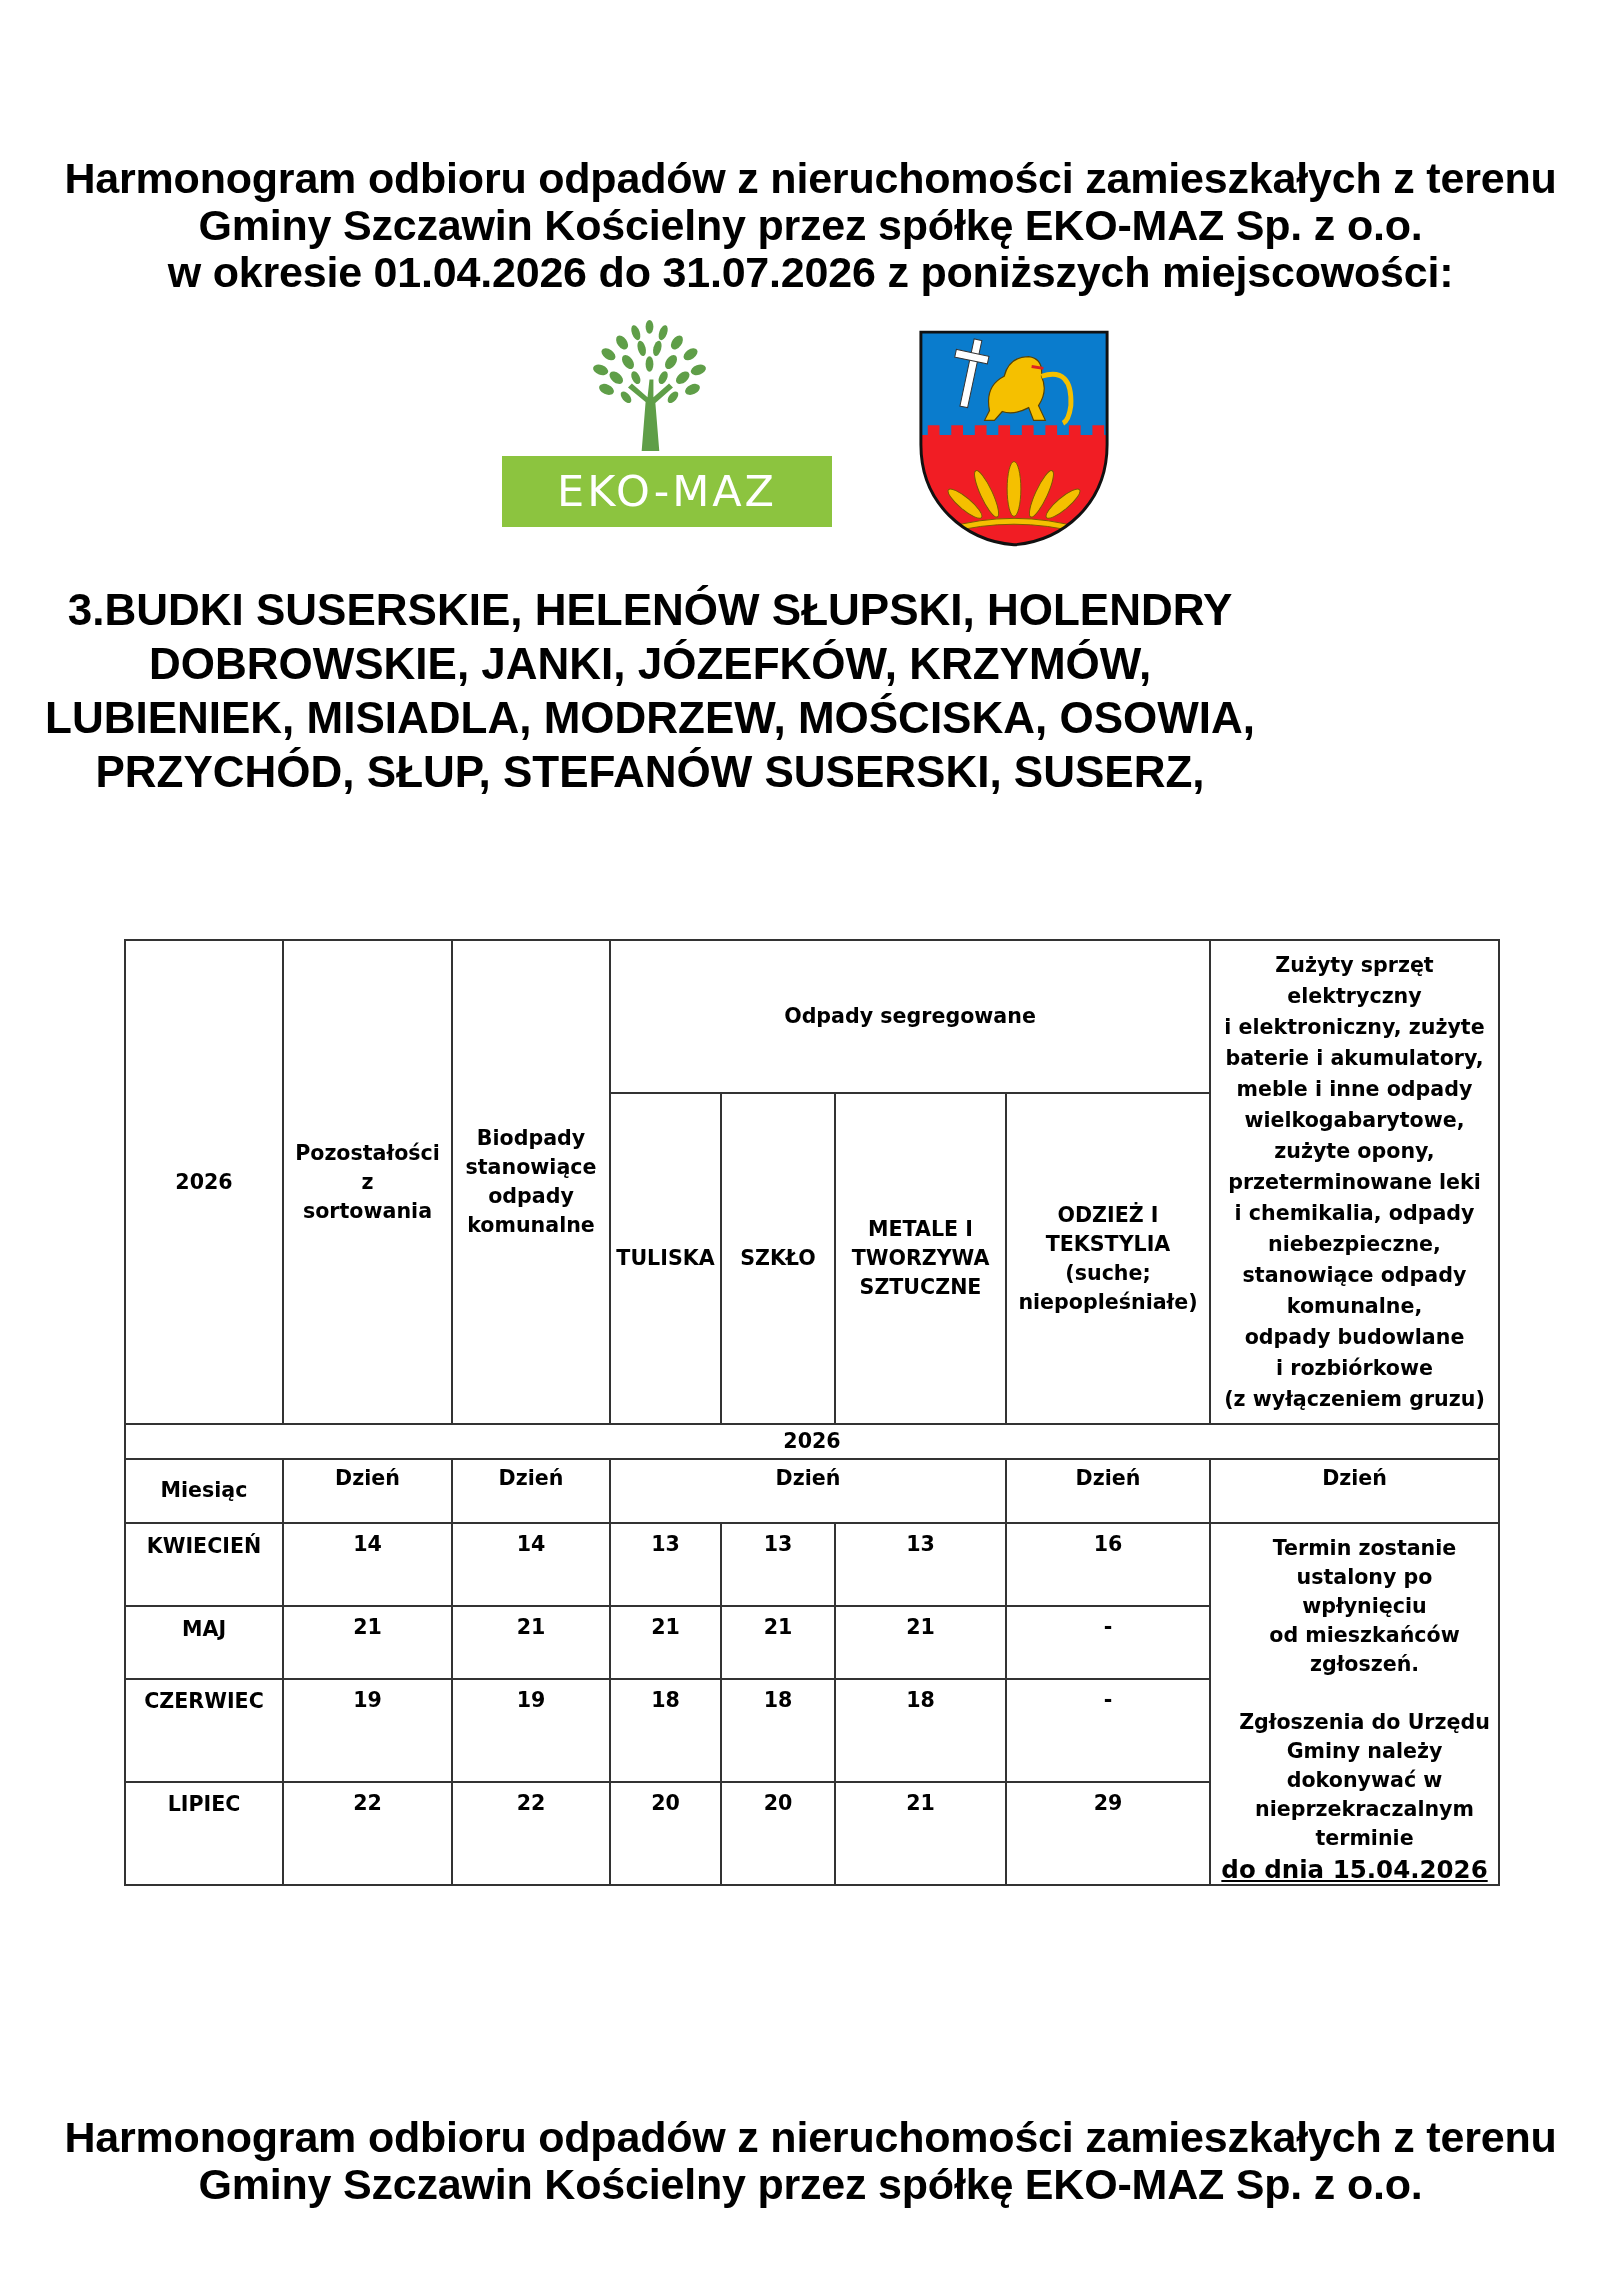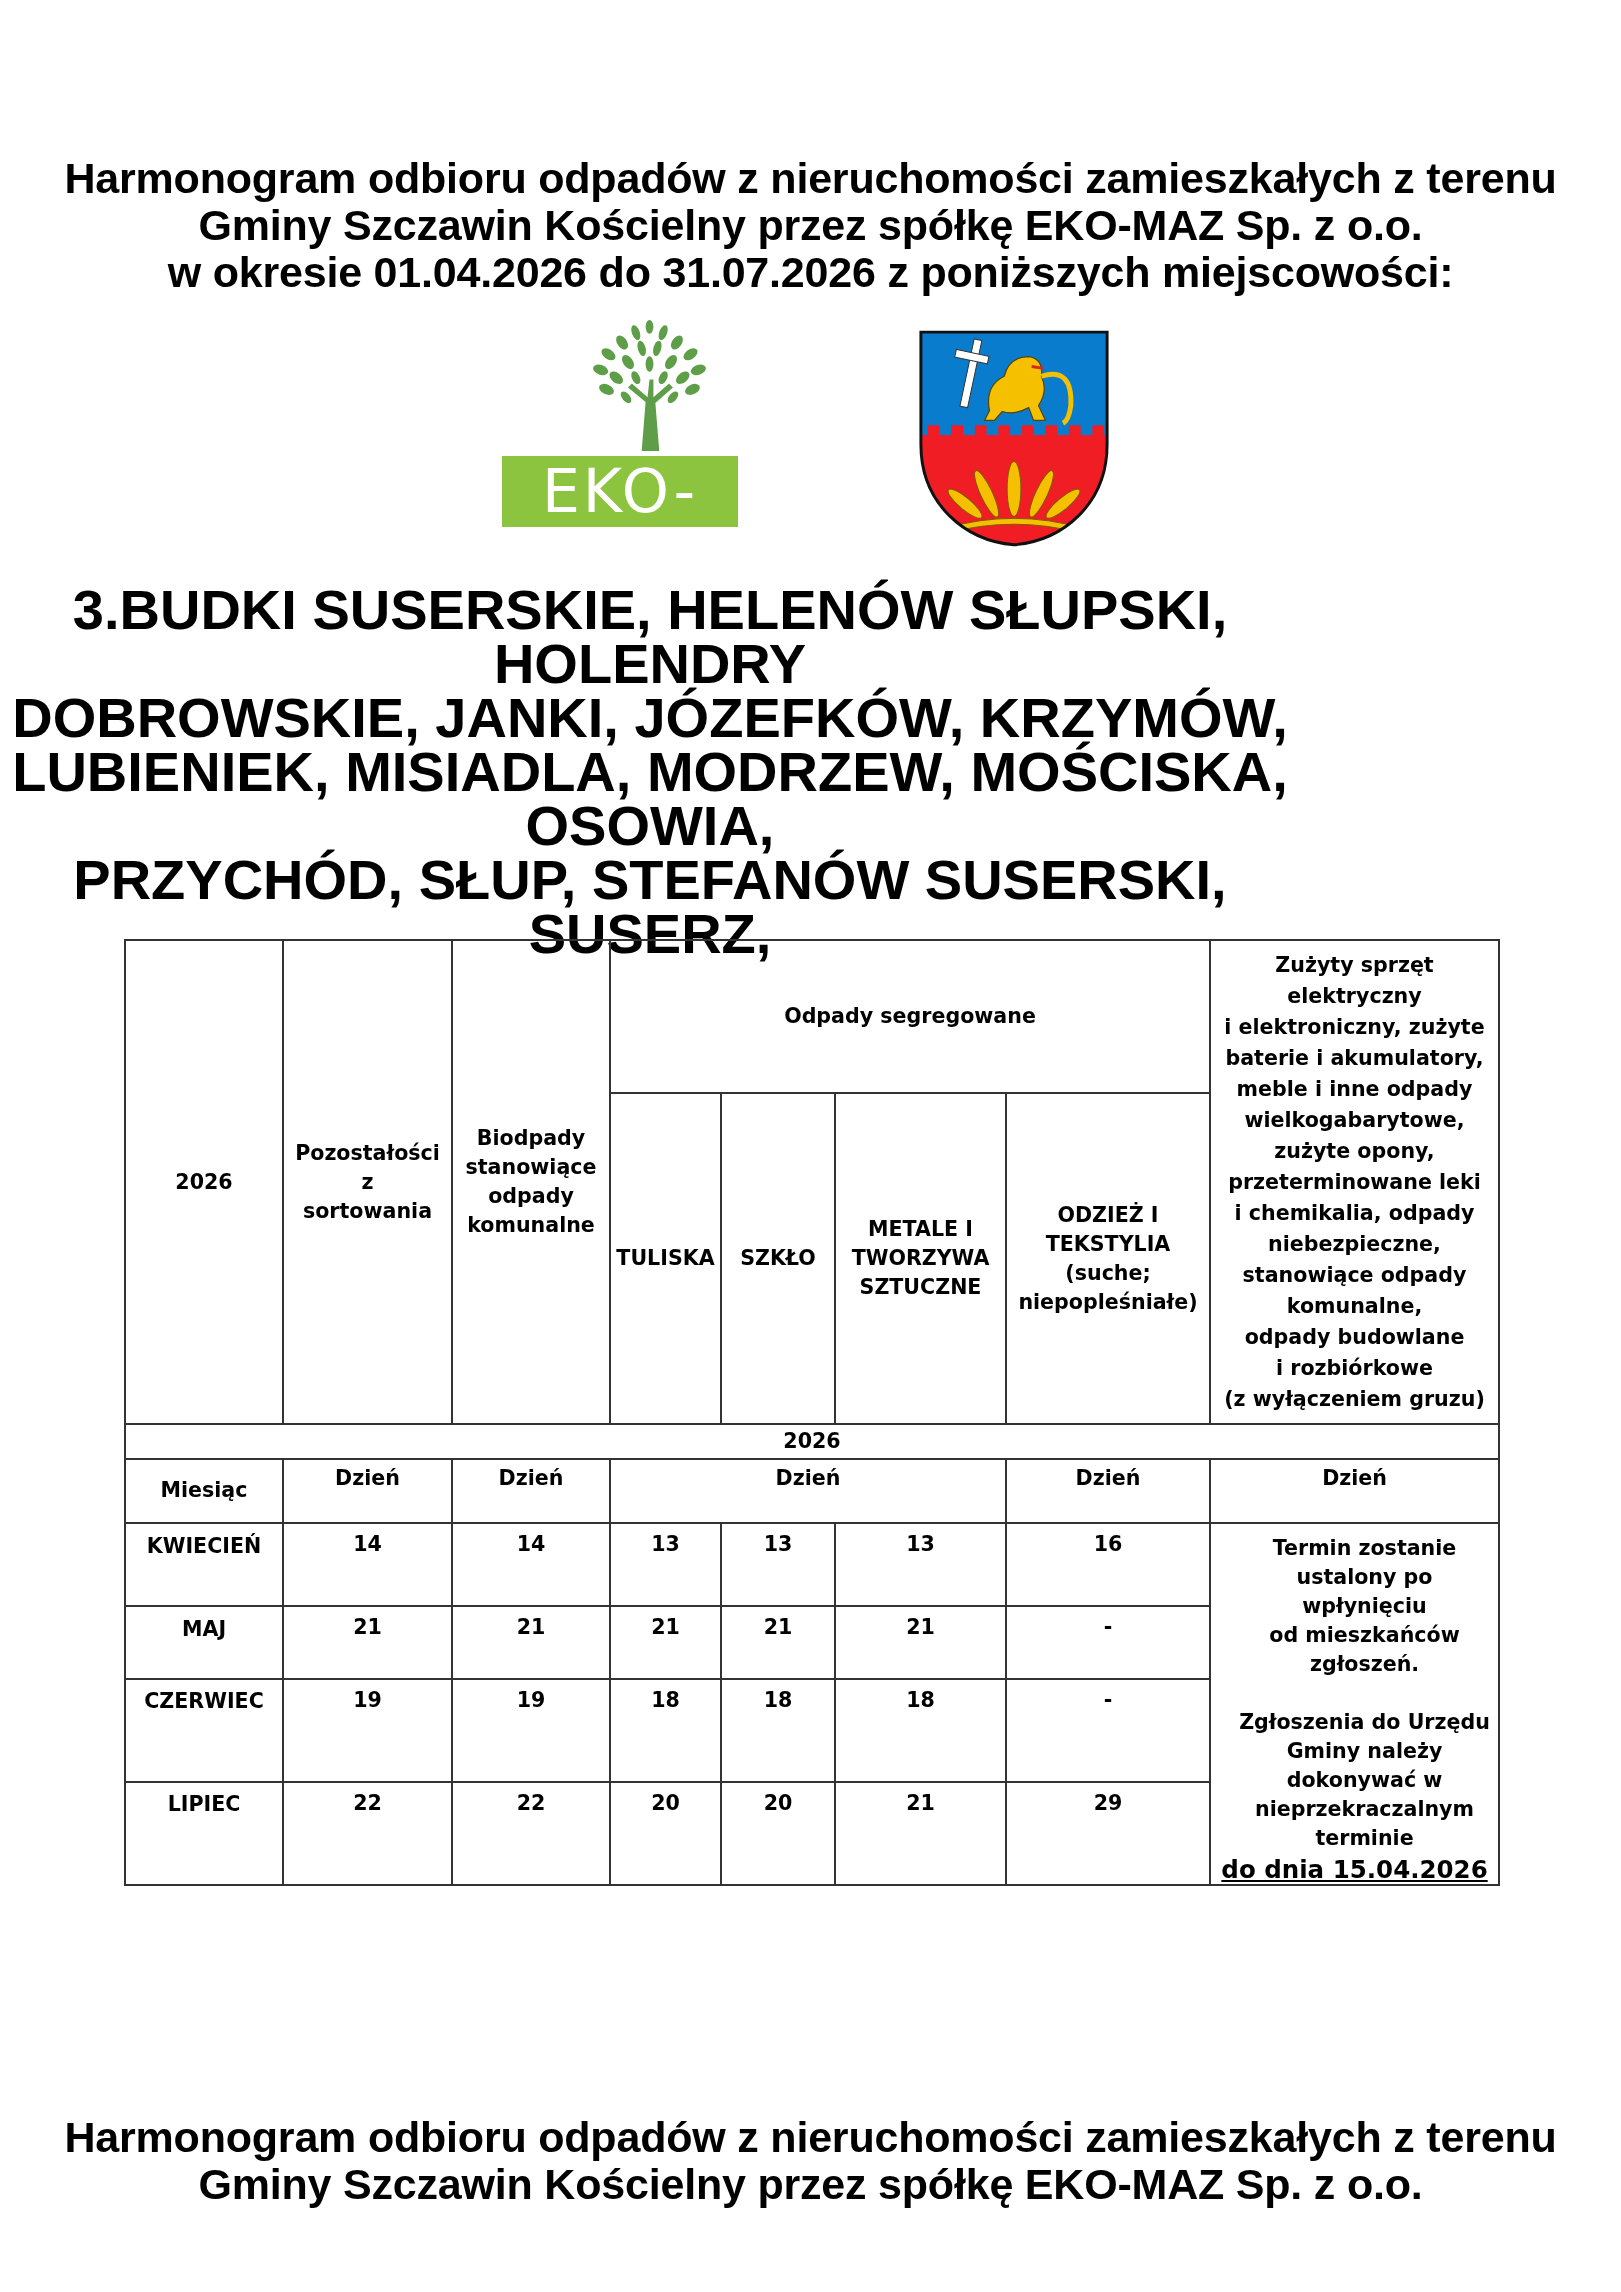--- a/index.html
+++ b/index.html
@@ -7,24 +7,24 @@
   .sans-h { font-family: "Liberation Sans", sans-serif; font-weight: bold; }
   .cal { font-family: "DejaVu Sans", sans-serif; font-weight: bold; }
 
   .title-block { position: absolute; left: 0; width: 1621px; text-align: center; font-size: 43px; line-height: 47px; letter-spacing: -0.2px; }
   #top-title { top: 155px; }
   #bottom-title { top: 2114px; }
 
   .logos { position: absolute; top: 319px; left: 0; width: 1621px; height: 235px; }
   #eko-logo { position: absolute; left: 502px; top: 0; width: 294px; height: 211px; }
   #eko-tree { position: absolute; left: 69px; top: 0; width: 157px; height: 132px; }
-  #eko-bar { position: absolute; left: 0; top: 137px; width: 236px; height: 71px; background: #8cc43f; color: #fff; font-family: "DejaVu Sans", sans-serif; font-size: 60px; letter-spacing: 2.9px; text-align: center; line-height: 71px; font-weight: normal; }
+  #eko-bar { position: absolute; left: 0; top: 137px; width: 330px; height: 71px; background: #8cc43f; color: #fff; font-family: "DejaVu Sans", sans-serif; font-size: 43px; letter-spacing: 2.9px; text-align: center; line-height: 71px; font-weight: normal; }
   #coat-of-arms { position: absolute; left: 916px; top: 7.8px; width: 196px; height: 221px; }
 
-  #localities { position: absolute; top: 583px; left: 0; width: 1300px; text-align: center; font-size: 56px; line-height: 54px; }
+  #localities { position: absolute; top: 583px; left: 0; width: 1300px; text-align: center; font-size: 44px; line-height: 54px; }
 
   table.sched { position: absolute; left: 124px; top: 939px; width: 1372px; border-collapse: collapse; table-layout: fixed; }
   table.sched td { border: 2px solid #333; text-align: center; padding: 0; font-size: 20.6px; line-height: 29px; }
   .hdr-cell { vertical-align: middle; }
   .num { font-size: 32px; vertical-align: top; padding-top: 5.9px !important; line-height: 43px; }
   .mon { font-size: 19.6px; vertical-align: top; padding-top: 7.8px !important; }
   .note { vertical-align: top; padding-top: 9.8px !important; font-size: 20.6px; line-height: 29px; }
   .note .deadline { font-size: 24.5px; text-decoration: underline; display: block; margin-top: 2px; }
   .note p { margin: 0; padding-left: 20px; }
   .note .gap { height: 29px; }

